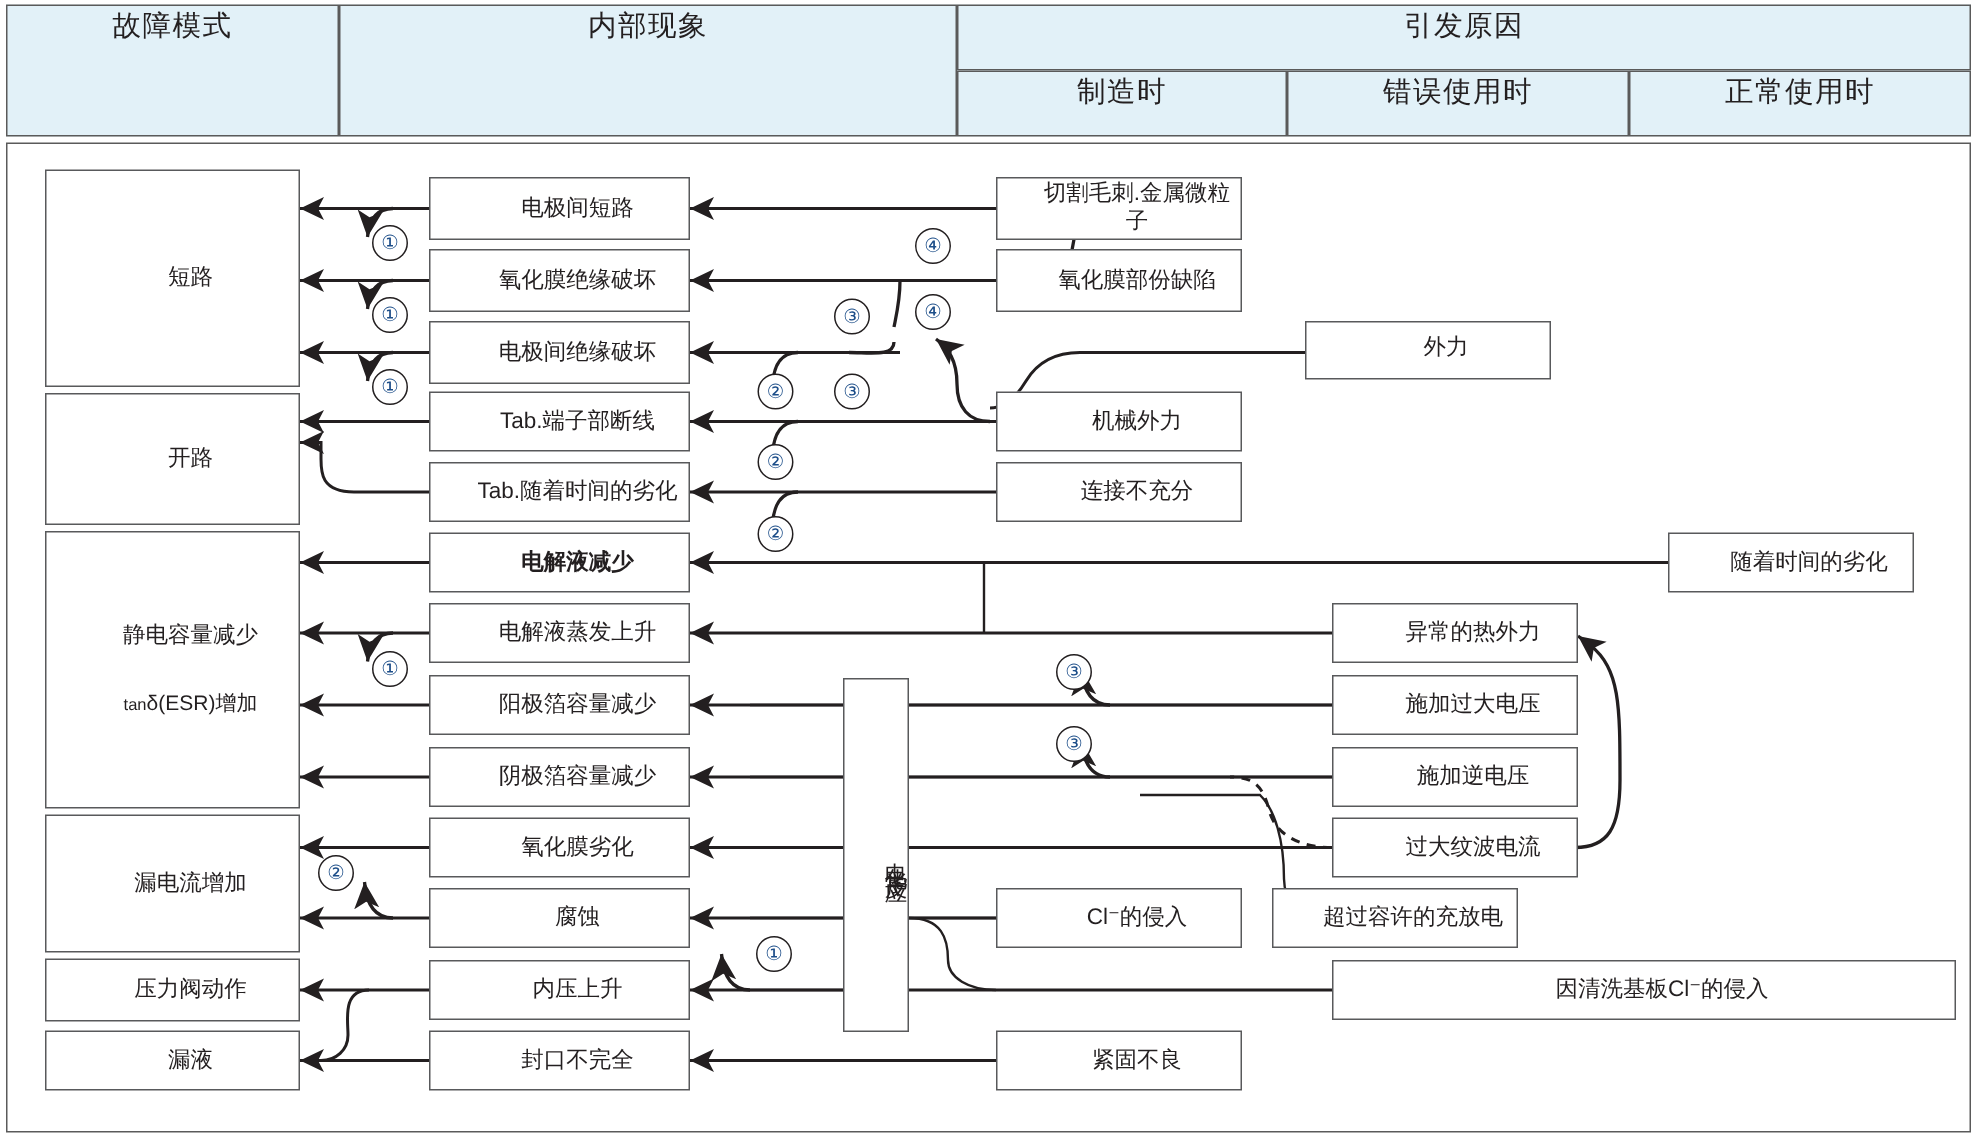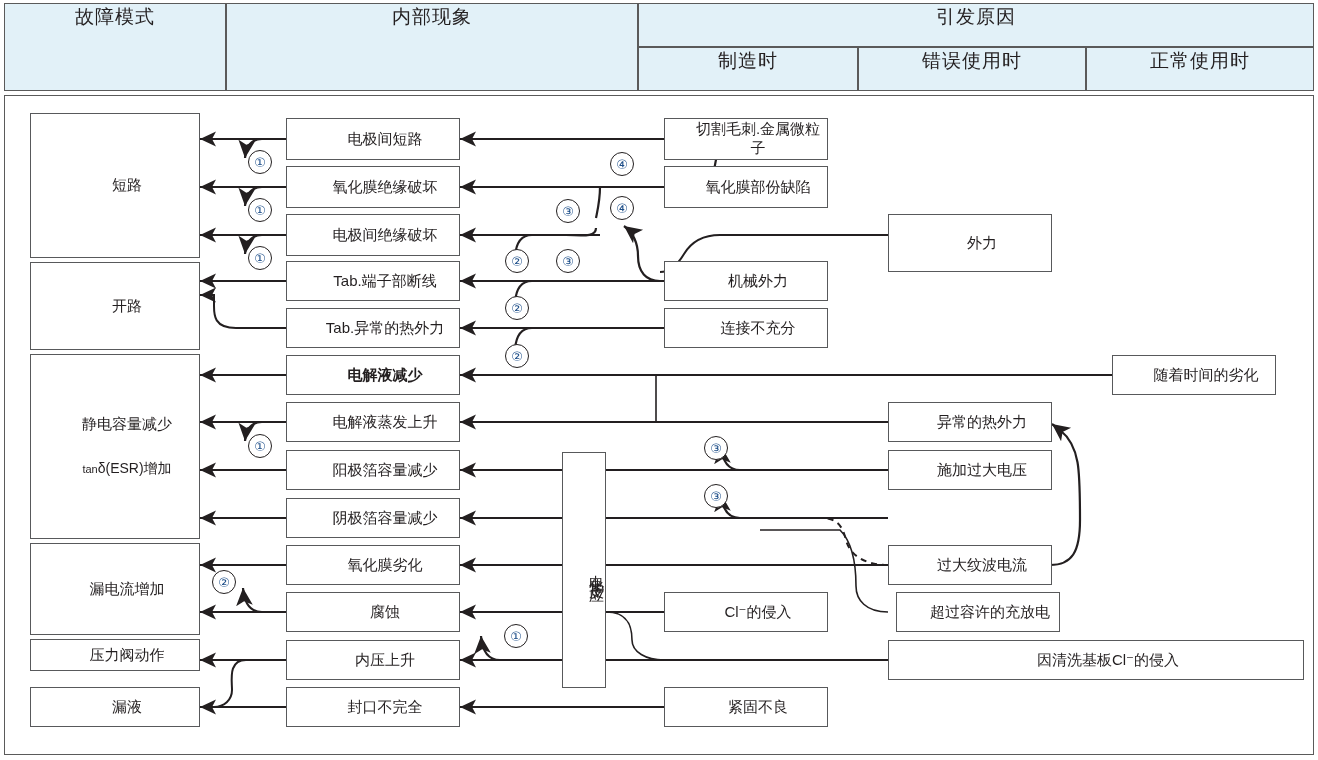--- a/index.html
+++ b/index.html
@@ -197,41 +197,41 @@
     <div class="stack">
       <span>静电容量减少</span>
       <span class="sub">
         <span class="sm">tan</span><span>δ</span><span>(ESR)增加</span>
       </span>
     </div>
   </div>
   <div class="nd mode" style="left:30px;top:543px;width:170px;height:92px;text-align:right;">
     <span>漏电流增加</span>
   </div>
-  <div class="nd mode" style="left:30px;top:639px;width:170px;height:32px;">
+  <div class="nd mode" style="left:30px;top:639px;width:170px;height:42px;">
     <span>压力阀动作</span>
   </div>
   <div class="nd mode" style="left:30px;top:687px;width:170px;height:40px;">
     <span>漏液</span>
   </div>
 
   <div class="nd" style="left:286px;top:118px;width:174px;height:42px;">
     <span>电极间短路</span>
     </div>
   <div class="nd" style="left:286px;top:166px;width:174px;height:42px;">
     <span>氧化膜绝缘破坏</span>
     </div>
   <div class="nd" style="left:286px;top:214px;width:174px;height:42px;">
     <span>电极间绝缘破坏</span>
     </div>
   <div class="nd" style="left:286px;top:261px;width:174px;height:40px;">
     <span>Tab.端子部断线</span>
     </div>
   <div class="nd" style="left:286px;top:308px;width:174px;height:40px;">
-    <span>Tab.异常的热外力</span>
+    <span>Tab.随着时间的劣化</span>
     </div>
   <div class="nd" style="left:286px;top:355px;width:174px;height:40px;font-weight:bold;">
     <span>电解液减少</span>
     </div>
   <div class="nd" style="left:286px;top:402px;width:174px;height:40px;">
     <span>电解液蒸发上升</span>
     </div>
   <div class="nd" style="left:286px;top:450px;width:174px;height:40px;">
     <span>阳极箔容量减少</span>
     </div>
@@ -267,33 +267,36 @@
   <div class="nd" style="left:664px;top:308px;width:164px;height:40px;">
     <span>连接不充分</span>
     </div>
   <div class="nd" style="left:664px;top:592px;width:164px;height:40px;">
     <span>Cl⁻的侵入</span>
     </div>
   <div class="nd" style="left:664px;top:687px;width:164px;height:40px;">
     <span>紧固不良</span>
     </div>
 
-  <div class="nd" style="left:888px;top:214px;width:164px;height:58px;">
+  <div class="nd" style="left:870px;top:214px;width:164px;height:39px;font-family:Liberation Mono, monospace;">
     <span>外力</span>
     </div>
   <div class="nd" style="left:888px;top:402px;width:164px;height:40px;">
     <span>异常的热外力</span>
     </div>
   <div class="nd" style="left:888px;top:450px;width:164px;height:40px;">
     <span>施加过大电压</span>
     </div>
+  <div class="nd" style="left:888px;top:498px;width:164px;height:40px;">
+    <span>施加逆电压</span>
+    </div>
   <div class="nd" style="left:888px;top:545px;width:164px;height:40px;">
     <span>过大纹波电流</span>
     </div>
-  <div class="nd" style="left:896px;top:592px;width:164px;height:40px;">
+  <div class="nd" style="left:848px;top:592px;width:164px;height:40px;">
     <span>超过容许的充放电</span>
     </div>
   <div class="nd" style="left:888px;top:640px;width:416px;height:40px;">
     <span>因清洗基板Cl⁻的侵入</span>
     </div>
 
   <div class="nd" style="left:1112px;top:355px;width:164px;height:40px;">
     <span>随着时间的劣化</span>
     </div>
 

